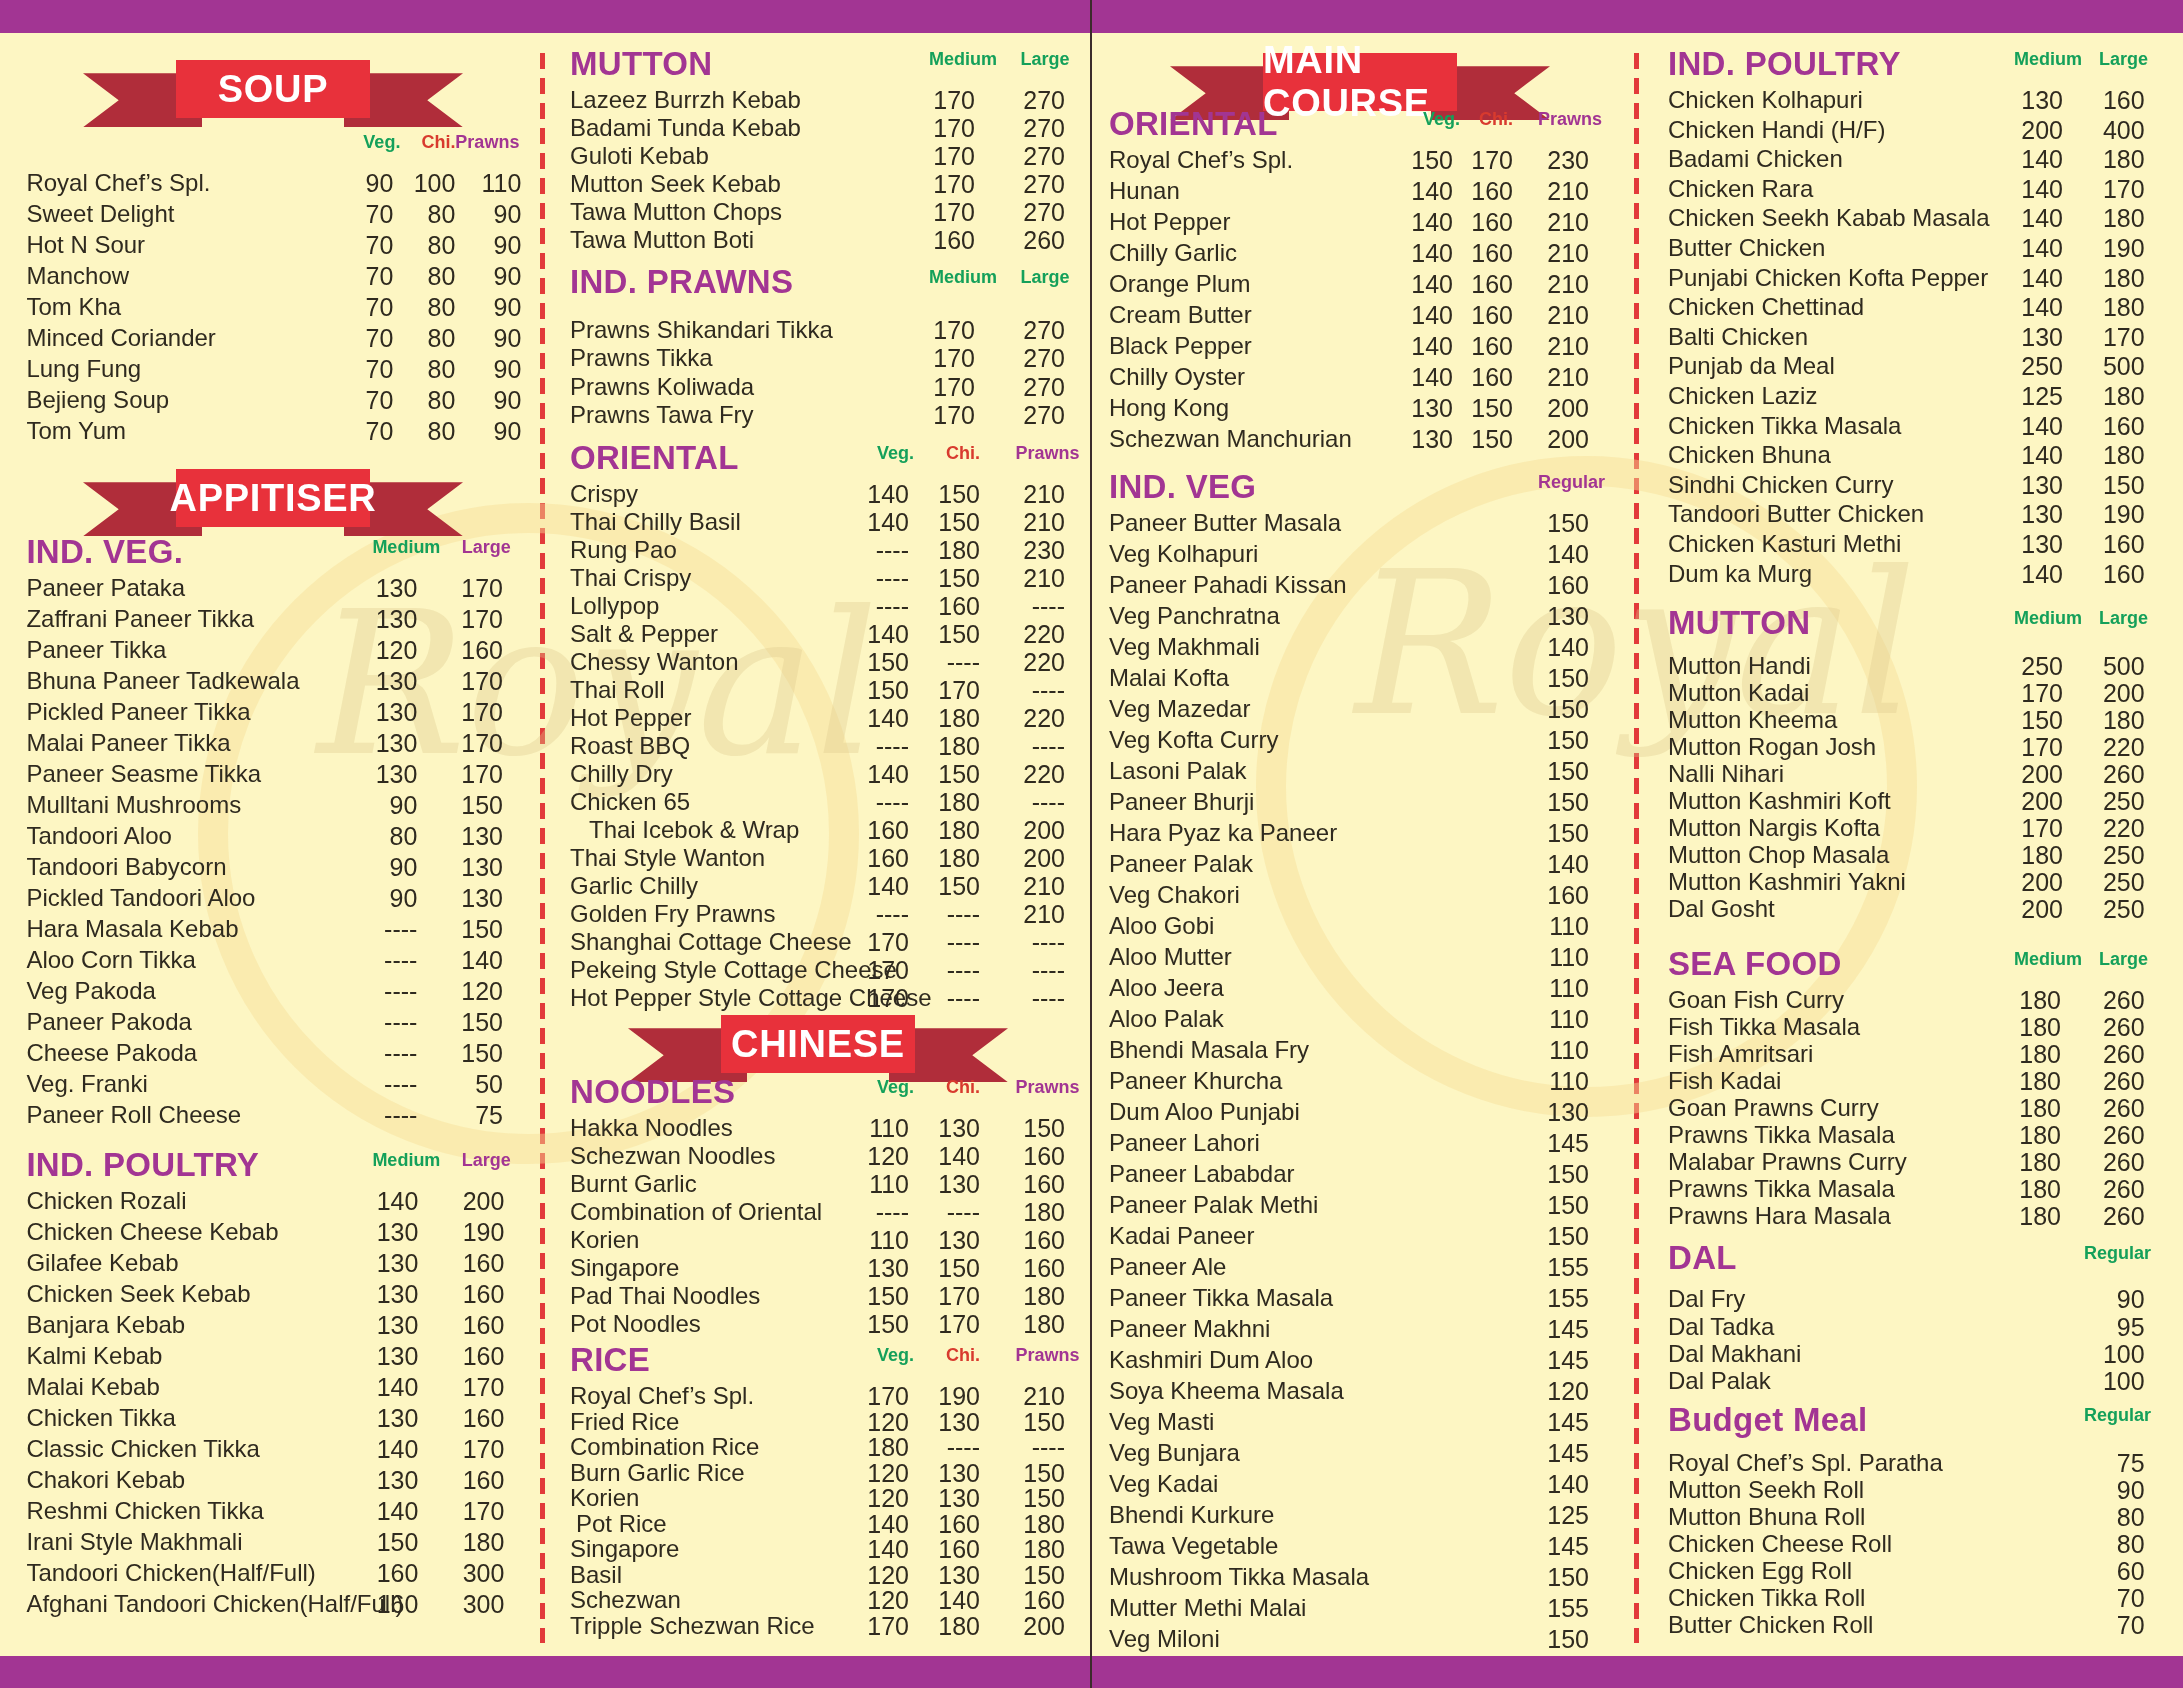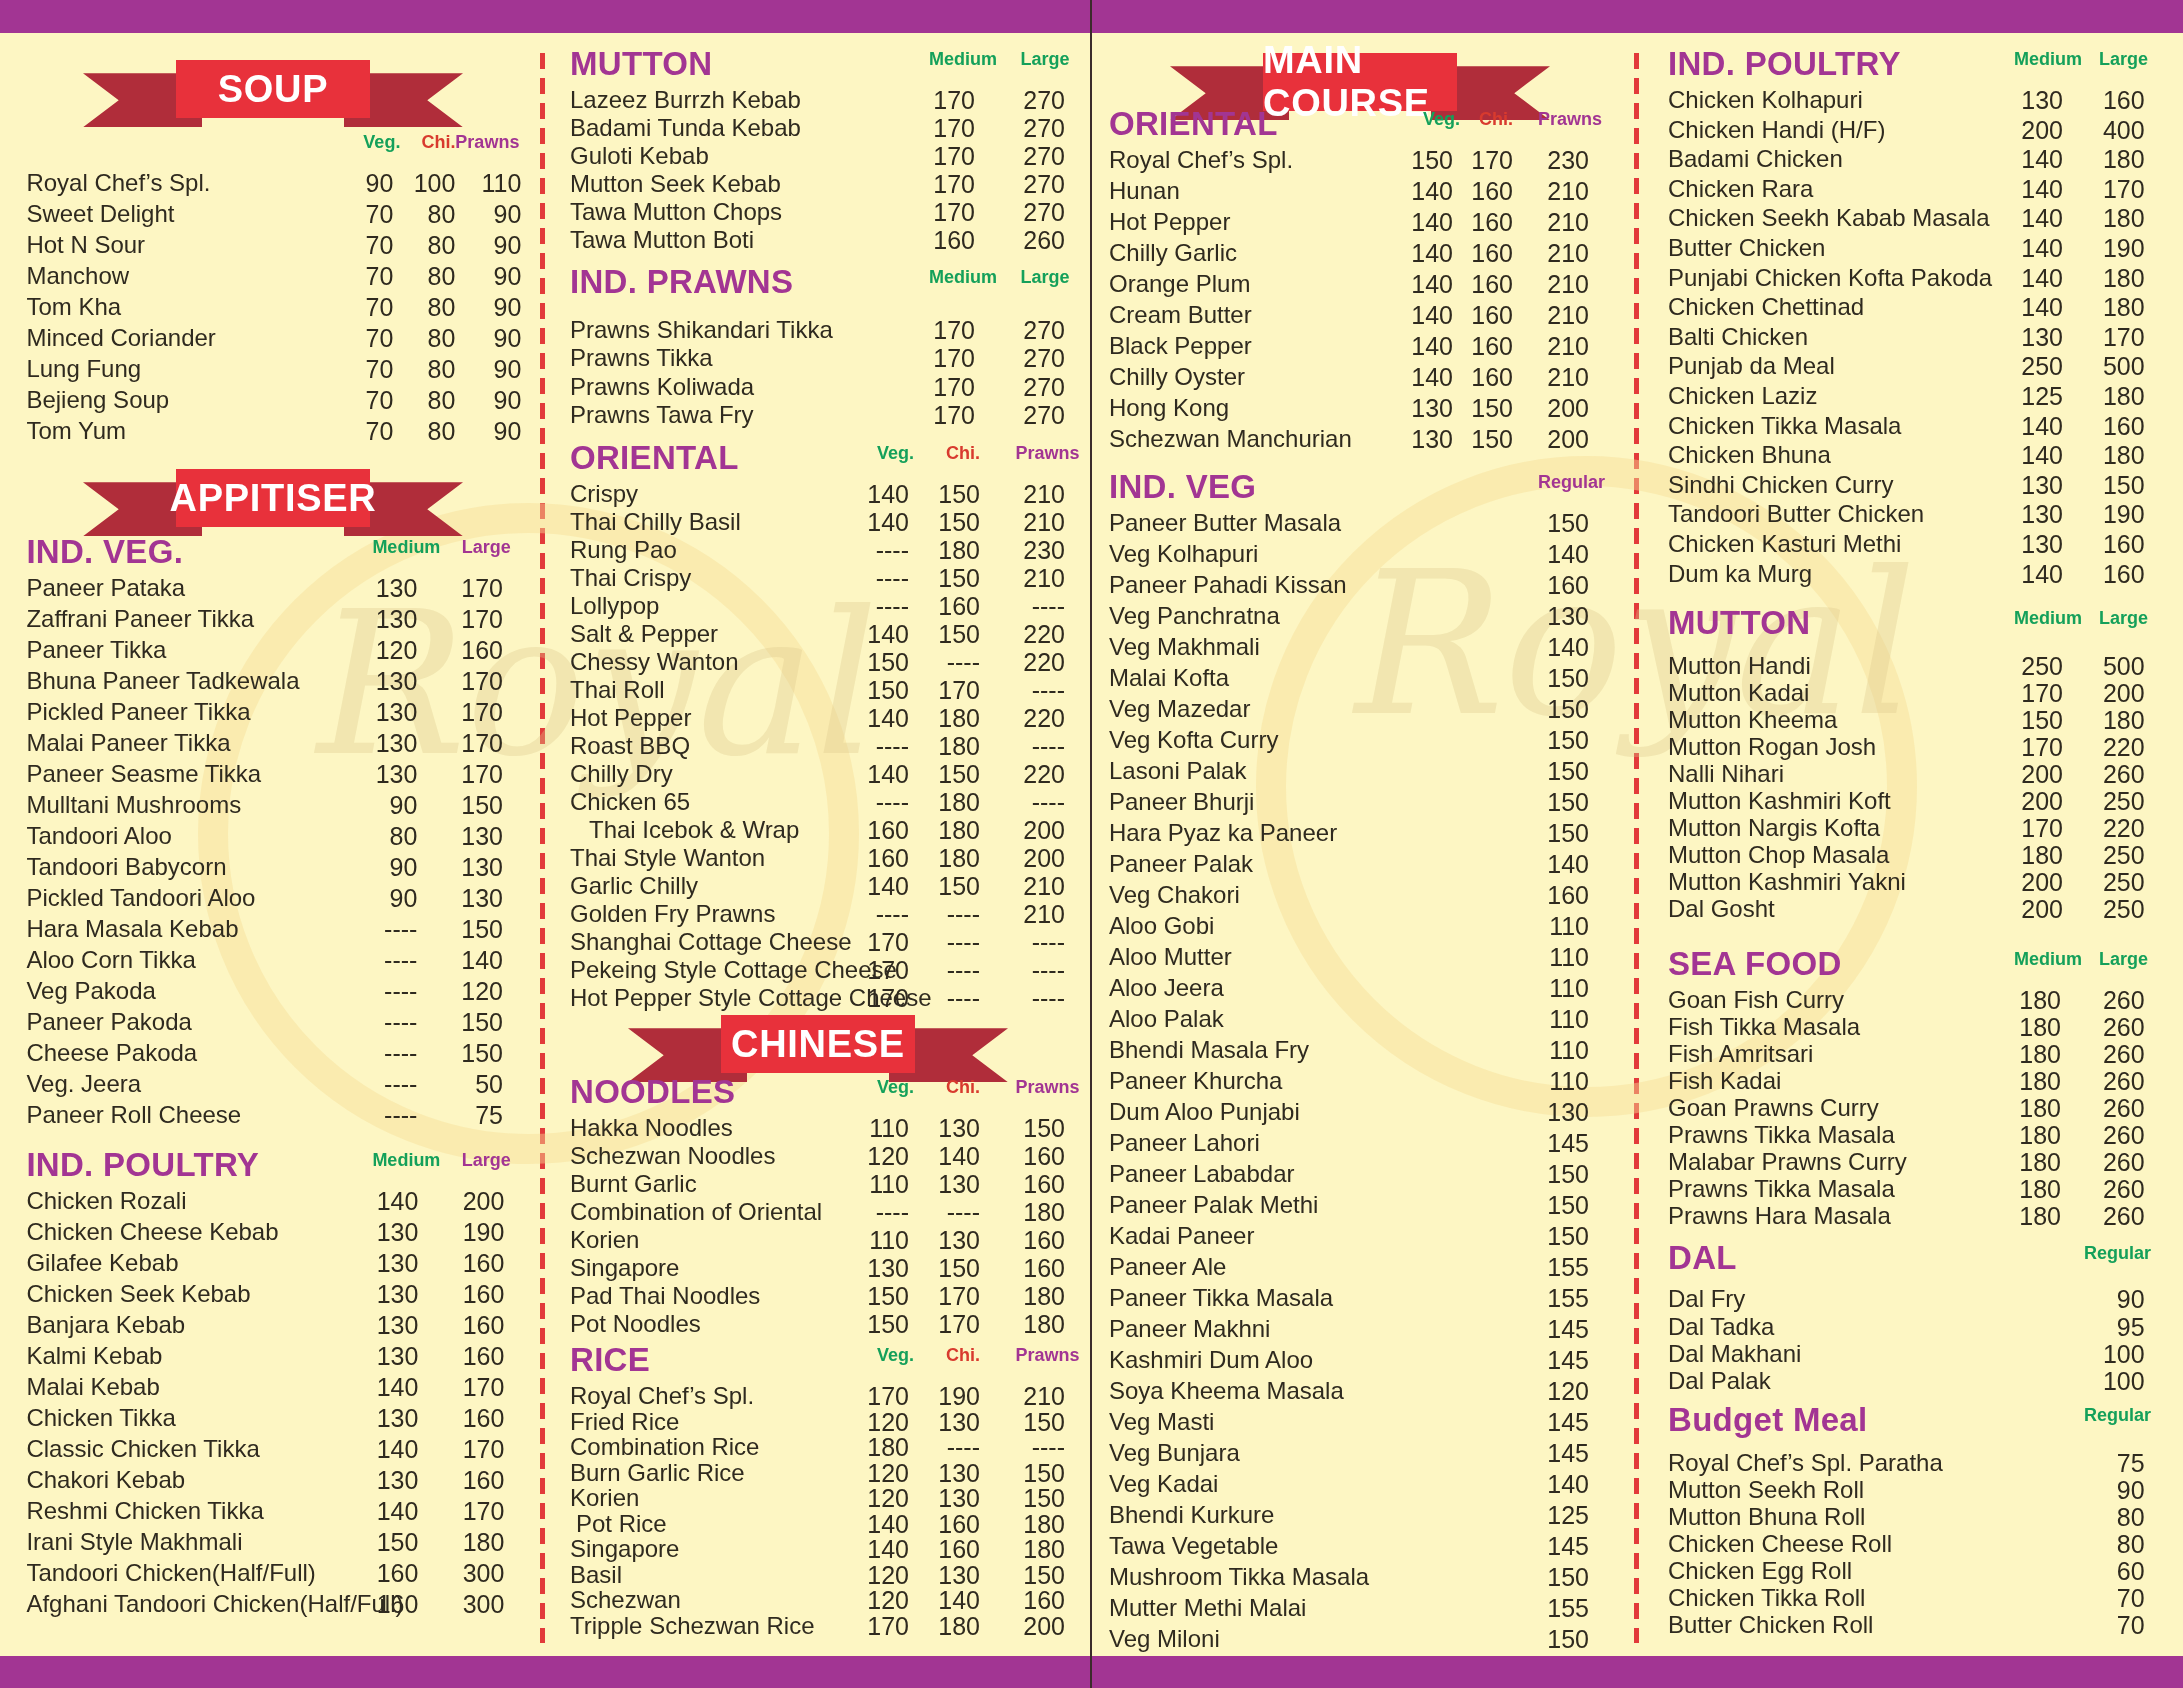--- a/index.html
+++ b/index.html
@@ -237,21 +237,21 @@
         <span class="name">Paneer Pakoda</span>
         <span class="v" style="right: 112px;">----</span>
         <span class="v" style="right: 26.4px;">150</span>
       </div>
       <div class="row" style="height: 31px;">
         <span class="name">Cheese Pakoda</span>
         <span class="v" style="right: 112px;">----</span>
         <span class="v" style="right: 26.4px;">150</span>
       </div>
       <div class="row" style="height: 31px;">
-        <span class="name">Veg. Jeera</span>
+        <span class="name">Veg. Franki</span>
         <span class="v" style="right: 112px;">----</span>
         <span class="v" style="right: 26.4px;">50</span>
       </div>
       <div class="row" style="height: 31px;">
         <span class="name">Paneer Roll Cheese</span>
         <span class="v" style="right: 112px;">----</span>
         <span class="v" style="right: 26.4px;">75</span>
       </div>
     </div>
     <div class="section" style="left: 26.4px; top: 1147px; width: 503px;">
@@ -894,21 +894,21 @@
         <span class="name">Chicken Seekh Kabab Masala</span>
         <span class="v" style="right: 108px;">140</span>
         <span class="v" style="right: 26.4px;">180</span>
       </div>
       <div class="row" style="height: 29.6px;">
         <span class="name">Butter Chicken</span>
         <span class="v" style="right: 108px;">140</span>
         <span class="v" style="right: 26.4px;">190</span>
       </div>
       <div class="row" style="height: 29.6px;">
-        <span class="name">Punjabi Chicken Kofta Pakoda</span>
+        <span class="name">Punjabi Chicken Kofta Pepper</span>
         <span class="v" style="right: 108px;">140</span>
         <span class="v" style="right: 26.4px;">180</span>
       </div>
       <div class="row" style="height: 29.6px;">
         <span class="name">Chicken Chettinad</span>
         <span class="v" style="right: 108px;">140</span>
         <span class="v" style="right: 26.4px;">180</span>
       </div>
       <div class="row" style="height: 29.6px;">
         <span class="name">Balti Chicken</span>

